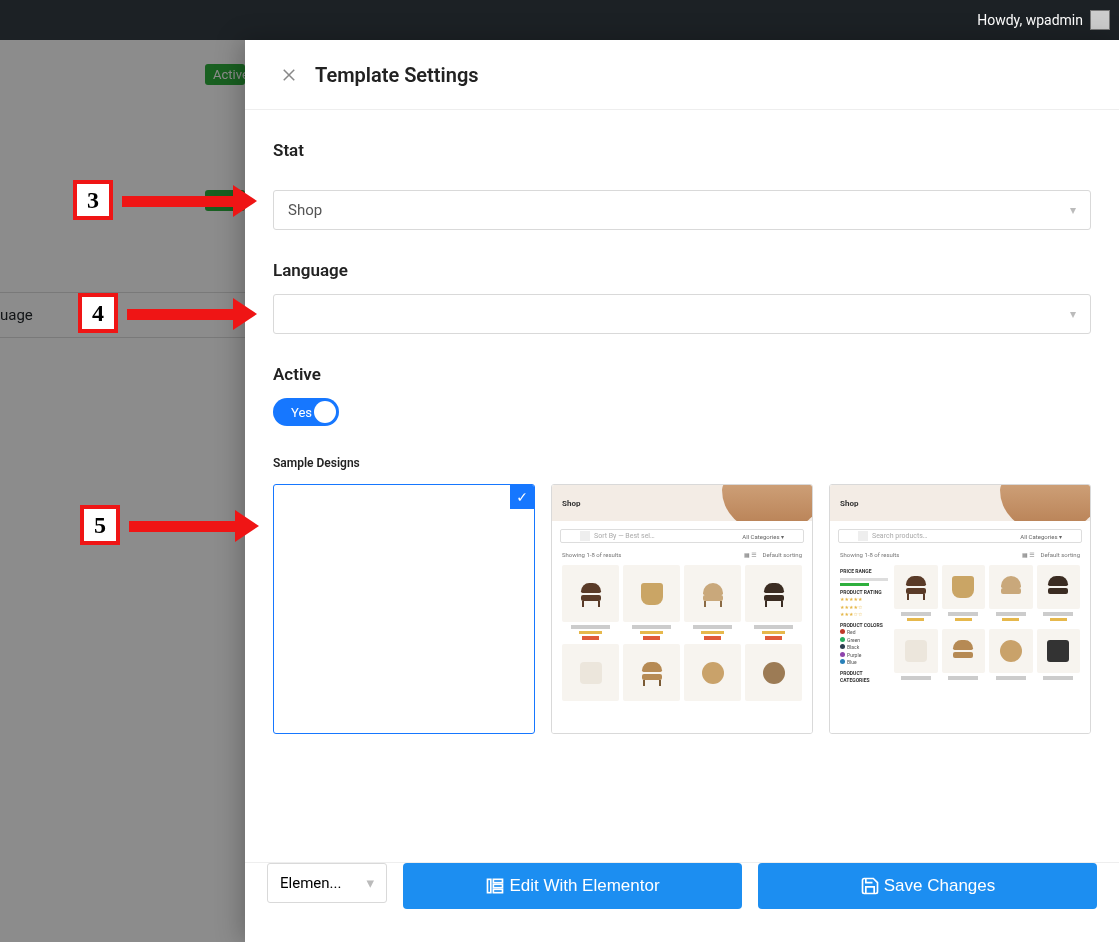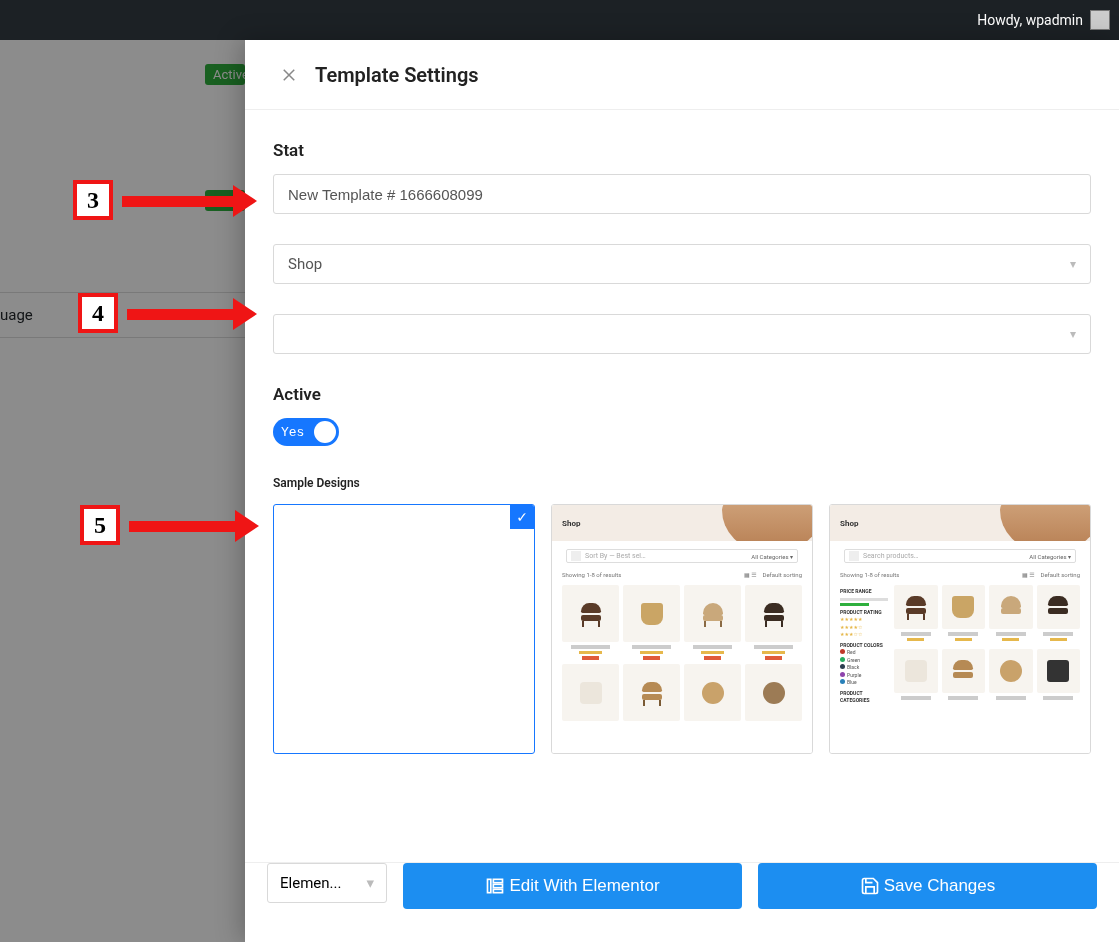--- a/index.html
+++ b/index.html
@@ -33,33 +33,33 @@
   .drawer-body::-webkit-scrollbar-thumb { background:#c0c0c0; }
 
   .field { margin-bottom: 30px; }
   .field-label { font-size:17px; font-weight:600; color:#222; margin-bottom:14px; }
   .text-input { width:100%; height:40px; border:1px solid #d9d9d9; border-radius:3px; padding:0 14px; font-size:15px; color:#555; background:#fff; }
   .select { width:100%; height:40px; border:1px solid #d9d9d9; border-radius:3px; padding:0 14px; font-size:15px; color:#555; background:#fff; display:flex; align-items:center; justify-content:space-between; cursor:pointer; }
   .select .chev { color:#bbb; font-size:12px; }
 
   .toggle { width:66px; height:28px; border-radius:14px; background:#1677ff; position:relative; cursor:pointer; display:flex; align-items:center; }
   .toggle .knob { width:22px; height:22px; border-radius:50%; background:#fff; position:absolute; right:3px; top:3px; }
-  .toggle .lab { color:#fff; font-size:13px; margin-left:8px;font-family:Liberation Mono, monospace; }
+  .toggle .lab { color:#fff; font-size:13px; margin-left:18px; }
 
   .designs { display:flex; gap:16px; }
   .design-card { flex:1; border:1px solid #d9d9d9; border-radius:3px; height:250px; position:relative; overflow:hidden; background:#fff; cursor:pointer; }
   .design-card.selected { border-color:#1677ff; }
   .design-card .checkmark { position:absolute; top:0; right:0; width:24px; height:24px; background:#1677ff; color:#fff; display:flex; align-items:center; justify-content:center; font-size:14px; }
 
   
   .shop-preview { width:100%; height:100%; background:#fff; font-size:7px; color:#333; }
   .sp-hero { height:36px; background:#f3ece5; position:relative; overflow:hidden; }
   .sp-hero span { position:absolute; left:10px; top:14px; font-weight:700; font-size:8px; }
   .sp-cushion { position:absolute; right:-10px; top:-5px; width:100px; height:50px; border-radius:10px 10px 40px 40px; background:linear-gradient(#cfa27a,#b77f53); }
-  .sp-bar { margin:8px 14px; height:14px; border:1px solid #ddd; border-radius:2px; display:flex; align-items:center; padding:0 4px; }
+  .sp-bar { margin:8px 8px; height:14px; border:1px solid #ddd; border-radius:2px; display:flex; align-items:center; padding:0 19px; }
   .sp-bar .sq { width:10px; height:10px; background:#eee; margin-right:4px; }
   .sp-bar .rt { margin-left:auto; font-size:6px; color:#666; }
   .sp-sub { margin:4px 10px; height:10px; display:flex; justify-content:space-between; color:#777; font-size:6px; }
   .sp-grid { display:grid; grid-template-columns:repeat(4,1fr); gap:4px; margin:4px 10px; }
   .shop-preview.with-side .sp-main { display:flex; margin:4px 10px; gap:6px; }
   .shop-preview.with-side .sp-side { width:48px; font-size:5px; line-height:1.5; color:#555; }
   .shop-preview.with-side .sp-grid { margin:0; flex:1; }
   .sp-item .thumb { width:100%; aspect-ratio:1; background:#f7f4ef; border-radius:2px; display:flex; align-items:center; justify-content:center; overflow:hidden; }
   .sp-item .t1 { width:70%; height:4px; background:#ccc; margin:3px auto 0; }
   .sp-item .t2 { width:40%; height:3px; background:#e6b84c; margin:2px auto 0; }
@@ -125,31 +125,31 @@
           <path d="M5 5l14 14M19 5L5 19"></path>
         </svg>
     </div>
     <div class="drawer-title">Template Settings</div>
   </div>
 
   <div class="drawer-body">
 
     <div class="field">
       <div class="field-label">Stat</div>
-      <input class="text-input" type="text" value="New Template # 1666608099" style="">
     </div>
 
     <div class="field">
       <div class="select">
         <span>Shop</span>
         <span class="chev">▾</span>
       </div>
     </div>
 
     <div class="field">
+      <div class="field-label">Language</div>
       <div class="select">
         <span></span>
         <span class="chev">▾</span>
       </div>
     </div>
 
     <div class="field">
       <div class="field-label">Active</div>
       <div class="toggle">
         <span class="lab">Yes</span>

